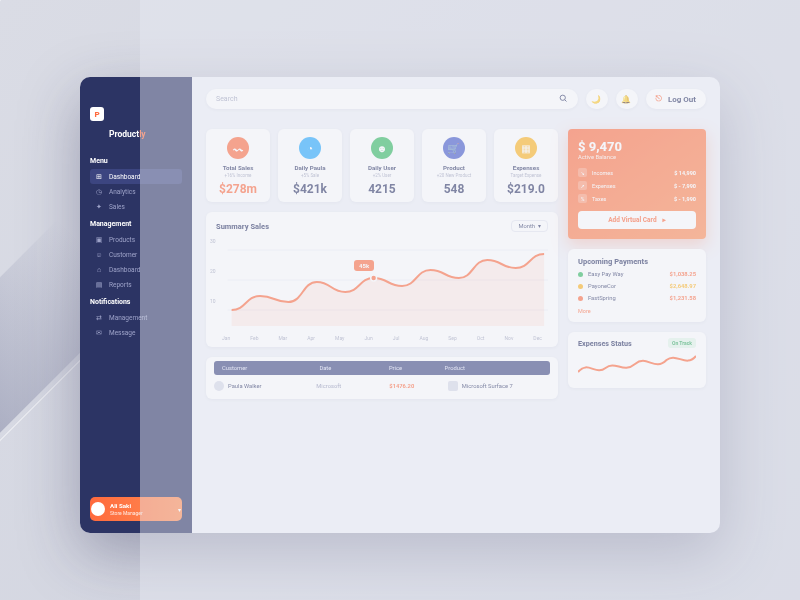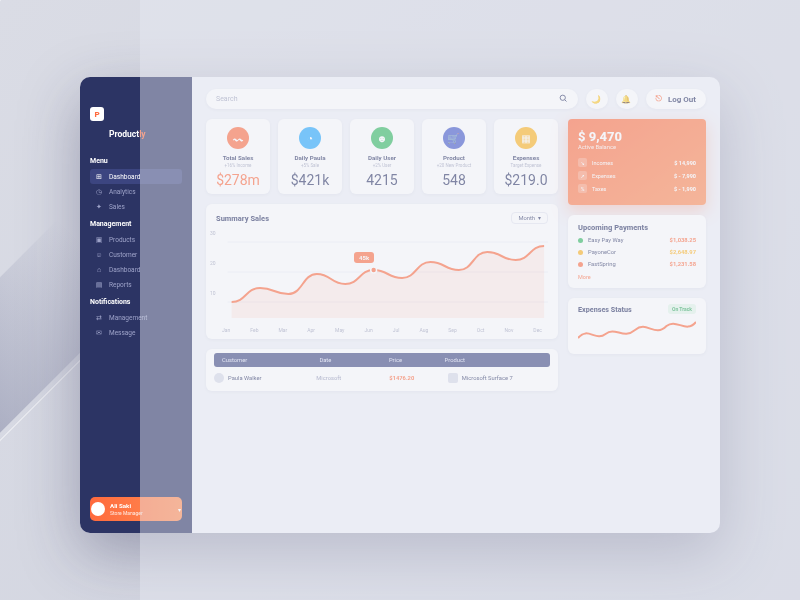--- a/index.html
+++ b/index.html
@@ -58,21 +58,21 @@
     background:linear-gradient(90deg,#ff6a3d,#ff8b52);
     border-radius:5px; padding:5px 1px;
     display:flex; align-items:center; gap:5px; color:#fff;
   }
   .avatar{width:14px;height:14px;border-radius:50%;background:#fff;}
   .user-meta .n{font-size:6.2px;font-weight:700;}
   .user-meta .r{font-size:5px;opacity:.85;}
   .user-pill .chev{margin-left:auto;font-size:6px;}
 
   
-  .main{ flex:1; padding:12px 14px 10px; display:flex; flex-direction:column; gap:10px; overflow:hidden;}
+  .main{ flex:1; padding:12px 14px 10px; display:flex; flex-direction:column; gap:20px; overflow:hidden;}
   .topbar{ display:flex; align-items:center; gap:8px;}
   .search{
     flex:1; background:#fff; border-radius:14px; height:20px;
     display:flex; align-items:center; padding:0 10px;
     color:#a0a4bc; font-size:7px; justify-content:space-between;
     box-shadow:0 1px 3px rgba(40,40,80,.06);
   }
   .icobtn, .logout{
     background:#fff; border-radius:10px; height:20px;
     display:flex; align-items:center; justify-content:center;
@@ -89,21 +89,21 @@
   
   .stats{ display:flex; gap:8px;}
   .stat{
     flex:1; background:#fff; border-radius:6px; padding:8px 0 6px;
     display:flex; flex-direction:column; align-items:center;
     box-shadow:0 1px 3px rgba(40,40,80,.06);
   }
   .stat .ic{ width:22px;height:22px;border-radius:50%;display:flex;align-items:center;justify-content:center;color:#fff;font-size:10px;margin-bottom:5px;}
   .stat .lbl{ font-size:6.2px; font-weight:700; color:#2c3464;}
   .stat .sub{ font-size:4.5px; color:#a0a4bc; margin:1px 0 4px;}
-  .stat .val{ font-size:14px; font-weight:400; color:#2c3464;}
+  .stat .val{ font-size:12px; font-weight:700; color:#2c3464;}
   .stat .val.accent{ color:#ff6a3d;}
 
   
   .panel{ background:#fff; border-radius:6px; box-shadow:0 1px 3px rgba(40,40,80,.06);}
   .panel-h{ display:flex; align-items:center; justify-content:space-between; padding:8px 10px 2px;}
   .panel-h .t{ font-size:7.5px; font-weight:800; color:#2c3464;}
   .pill{ background:#fff; border:1px solid #e5e7f0; border-radius:4px; padding:2px 6px; font-size:5.8px; color:#2c3464; display:flex; gap:3px; align-items:center; cursor:pointer;}
 
   
   .chart{ position:relative; padding:4px 10px 6px;}
@@ -356,20 +356,24 @@
           <div class="bal-row">
             <span class="bi">↗</span>
             <span>Expenses</span>
             <span class="bv">$ - 7,990</span>
           </div>
           <div class="bal-row">
             <span class="bi">%</span>
             <span>Taxes</span>
             <span class="bv">$ - 1,990</span>
           </div>
+          <div class="vcard">
+            <span>Add Virtual Card</span>
+              <span>▸</span>
+          </div>
         </div>
 
         <div class="panel upay">
           <div class="panel-h">
               <div class="t">Upcoming Payments</div>
             </div>
           <div class="row">
             <span class="dot" style="background:#2db85c"></span>
             <span class="nm">Easy Pay Way</span>
             <span class="pv" style="color:#ff6a3d">$1,038.25</span>

